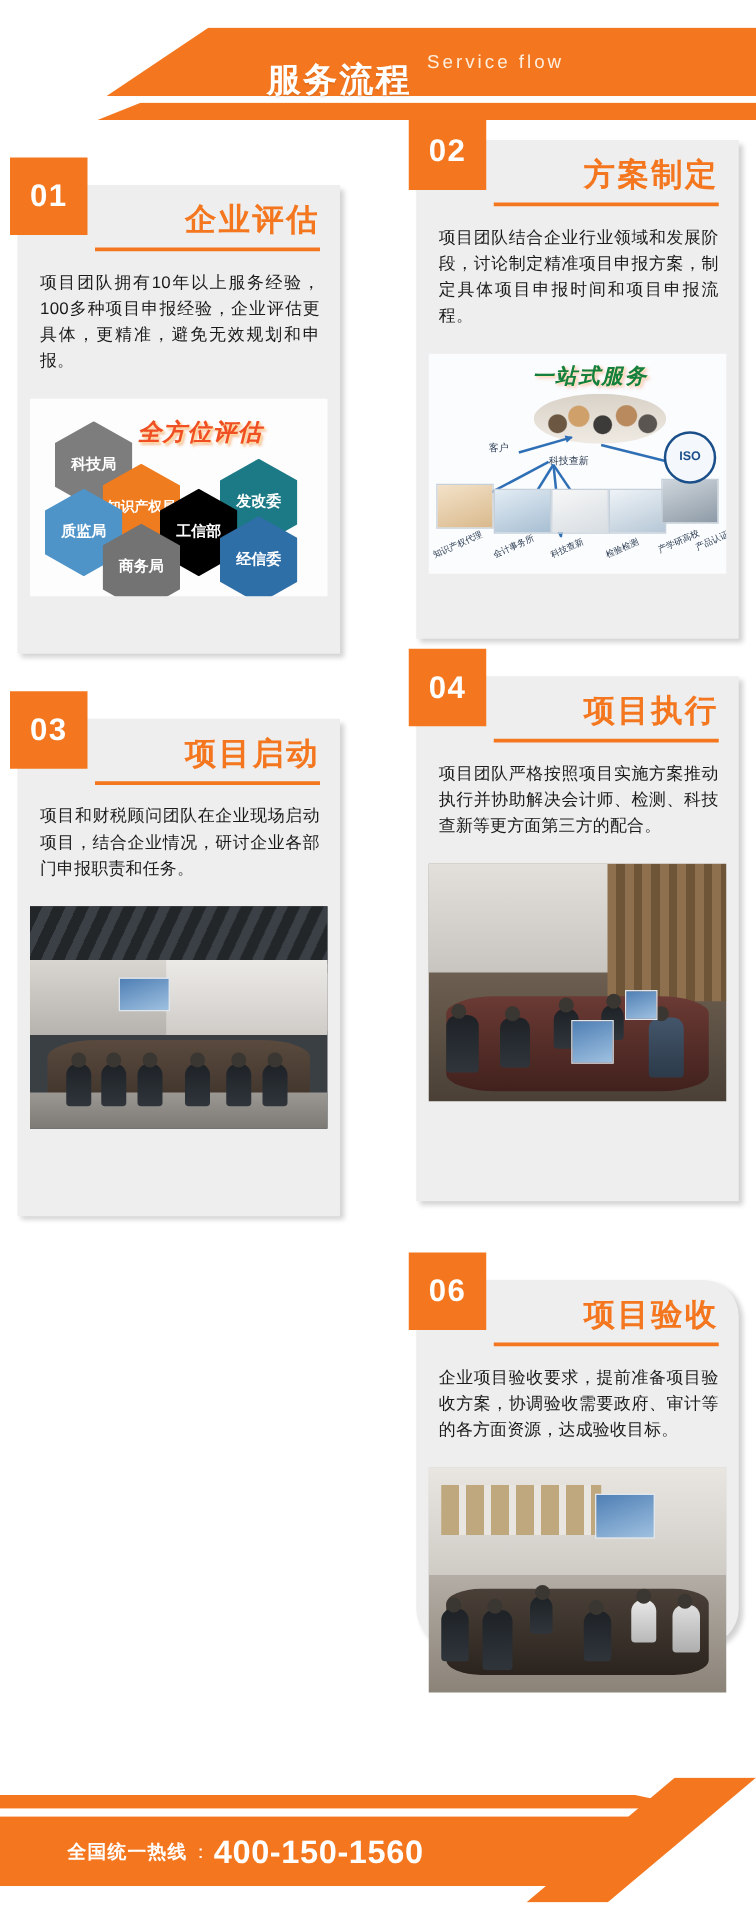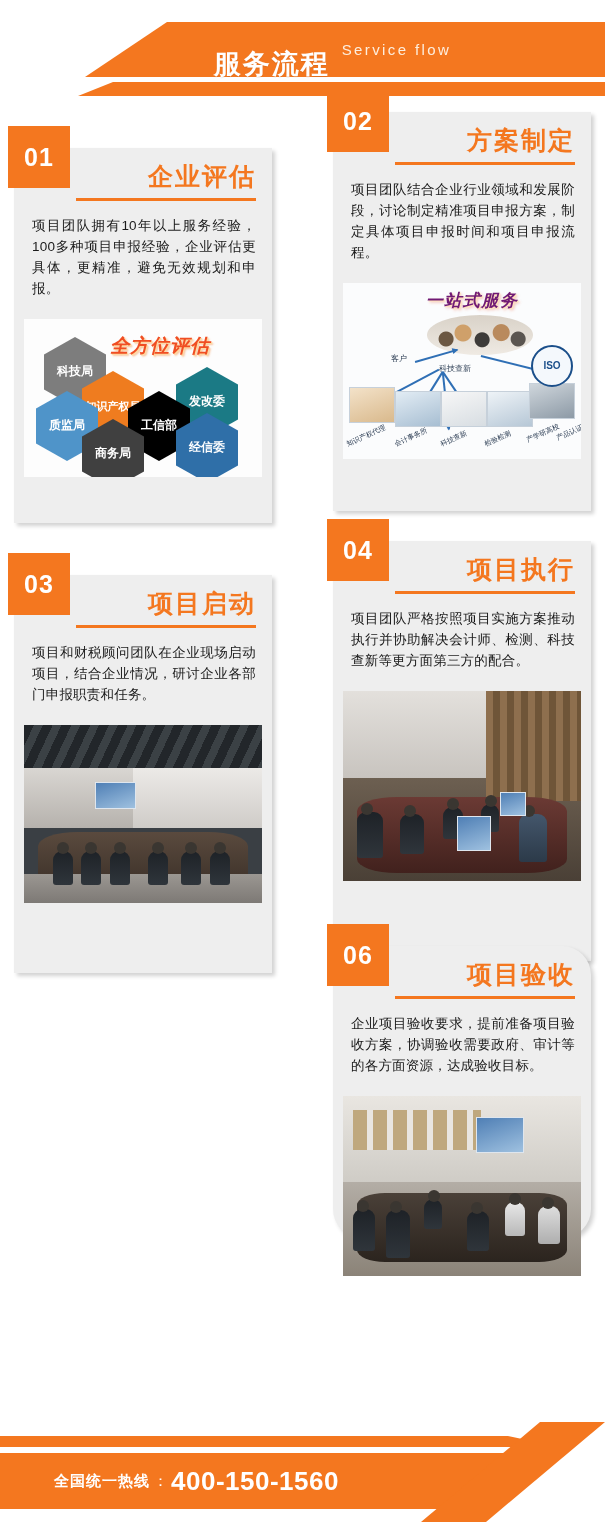--- a/index.html
+++ b/index.html
@@ -84,21 +84,21 @@
     position:absolute; left:86px; top:14px;
     color:#F04E23; font-size:19px; font-weight:bold; font-style:italic;
     letter-spacing:1px;
     text-shadow: 1px 1px 0 #ffd9a0, 2px 2px 2px rgba(240,120,30,.45);
   }
 
   
   .oss { background:#fbfcfd; height:176px; position:relative; overflow:hidden; }
   .oss-title {
     position:absolute; left:0; right:0; top:6px; text-align:center;
-    color:#701a75; font-size:17px; font-weight:bold; font-style:italic; letter-spacing:1.5px;
+    color:#15803d; font-size:17px; font-weight:bold; font-style:italic; letter-spacing:1.5px;
     text-shadow: 1px 1px 0 #ffe3bd, 2px 2px 3px rgba(232,73,28,.35);
     padding-left: 20px;
   }
   .oss-photo {
     position:absolute; left:84px; top:32px; width:106px; height:40px; border-radius:50%;
     background:
       radial-gradient(circle at 18% 60%, #6b5742 0 7px, transparent 8px),
       radial-gradient(circle at 34% 45%, #cfa06a 0 8px, transparent 9px),
       radial-gradient(circle at 52% 62%, #3d3b39 0 7px, transparent 8px),
       radial-gradient(circle at 70% 44%, #b98a5d 0 8px, transparent 9px),
@@ -212,21 +212,21 @@
     <div class="title-rule"></div>
     <div class="card-body">项目团队拥有10年以上服务经验，100多种项目申报经验，企业评估更具体，更精准，避免无效规划和申报。</div>
 
     <div class="media hexwrap">
       <div class="hex-title">全方位评估</div>
       <div class="hex" style="left:20px;  top:18px; background:#7d7d7d;">科技局</div>
       <div class="hex small-txt" style="left:58px; top:52px; background:#ef7c1f;">知识产权局</div>
       <div class="hex" style="left:152px; top:48px; background:#1b7a85;">发改委</div>
       <div class="hex" style="left:12px;  top:72px; background:#4f94c9;">质监局</div>
       <div class="hex" style="left:104px; top:72px; background:#000000;">工信部</div>
-      <div class="hex" style="left:58px;  top:100px; background:#404040;">商务局</div>
+      <div class="hex" style="left:58px;  top:100px; background:#737373;">商务局</div>
       <div class="hex" style="left:152px; top:94px; background:#2f6fa8;">经信委</div>
     </div>
   </div>
 
   <div class="card right" style="top:112px; height:399px;">
     <div class="badge">02</div>
     <div class="card-title">方案制定</div>
     <div class="title-rule"></div>
     <div class="card-body">项目团队结合企业行业领域和发展阶段，讨论制定精准项目申报方案，制定具体项目申报时间和项目申报流程。</div>
 
@@ -296,21 +296,21 @@
       <div class="ph-person h" style="left:24%; bottom:14%; width:24px; height:40px;"></div>
       <div class="ph-person h" style="left:42%; bottom:22%; width:20px; height:32px;"></div>
       <div class="ph-person h" style="left:58%; bottom:26%; width:18px; height:28px;"></div>
       <div class="ph-person h" style="left:74%; bottom:10%; width:28px; height:48px; background:linear-gradient(180deg,#44566b,#2c3a49);"></div>
       <div class="ph-screen" style="left:48%; bottom:16%; width:14%; height:18%;"></div>
       <div class="ph-screen" style="left:66%; bottom:34%; width:11%; height:13%;"></div>
     </div>
   </div>
 
 
-  <div class="card right" style="top:946px; height:292px;border-radius:29px;">
+  <div class="card right" style="top:1024px; height:292px;border-radius:29px;">
     <div class="badge">06</div>
     <div class="card-title">项目验收</div>
     <div class="title-rule"></div>
     <div class="card-body">企业项目验收要求，提前准备项目验收方案，协调验收需要政府、审计等的各方面资源，达成验收目标。</div>
 
     <div class="media photo" style="height:180px; background:linear-gradient(180deg,#d8d4cf,#8b8378);">
       <div style="position:absolute; left:0; top:0; width:100%; height:48%; background:linear-gradient(180deg,#e9e6e1,#cfccc6);"></div>
       <div style="position:absolute; left:4%; top:8%; width:54%; height:22%;
                   background:repeating-linear-gradient(90deg,#bfa87e 0 14px, #e9e6e1 14px 20px);"></div>
       <div class="ph-screen" style="left:56%; top:12%; width:20%; height:20%;"></div>

